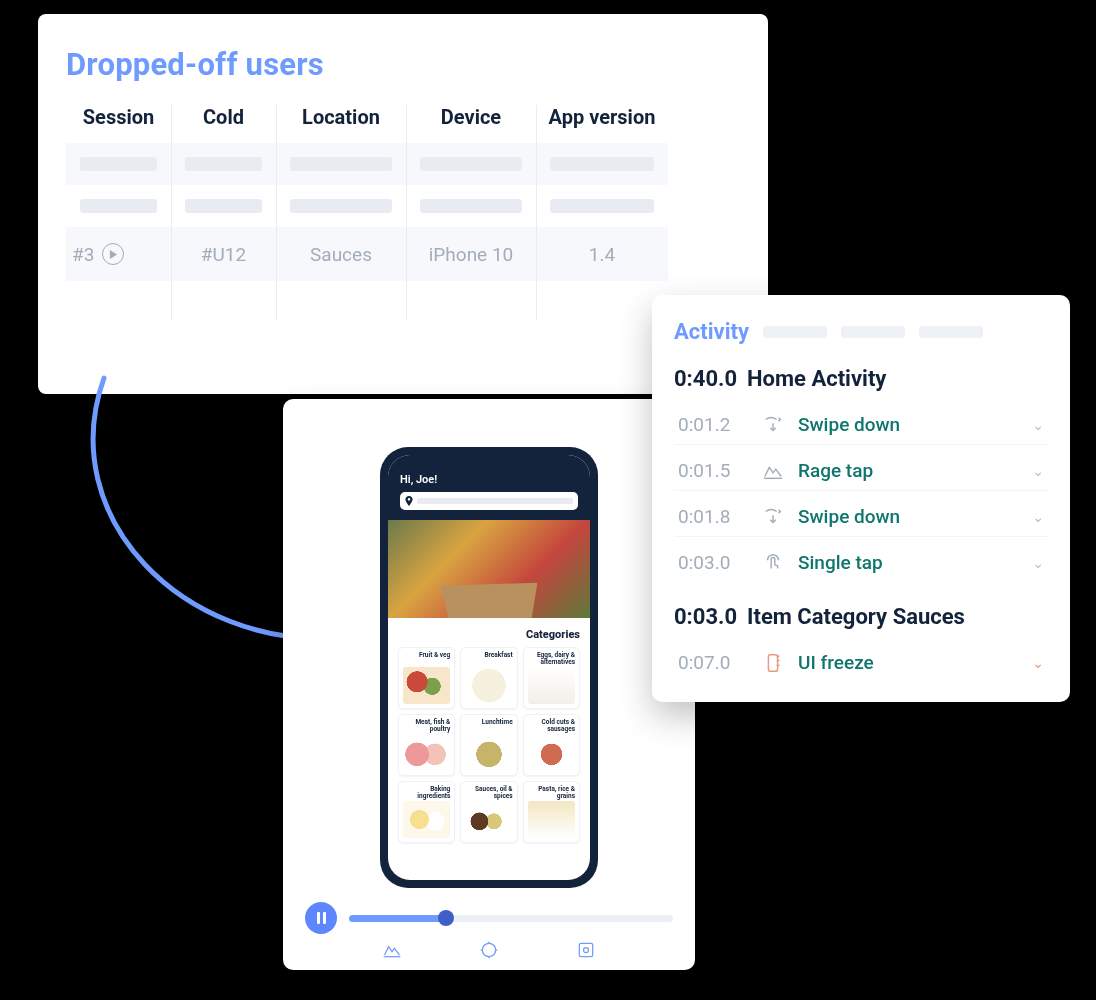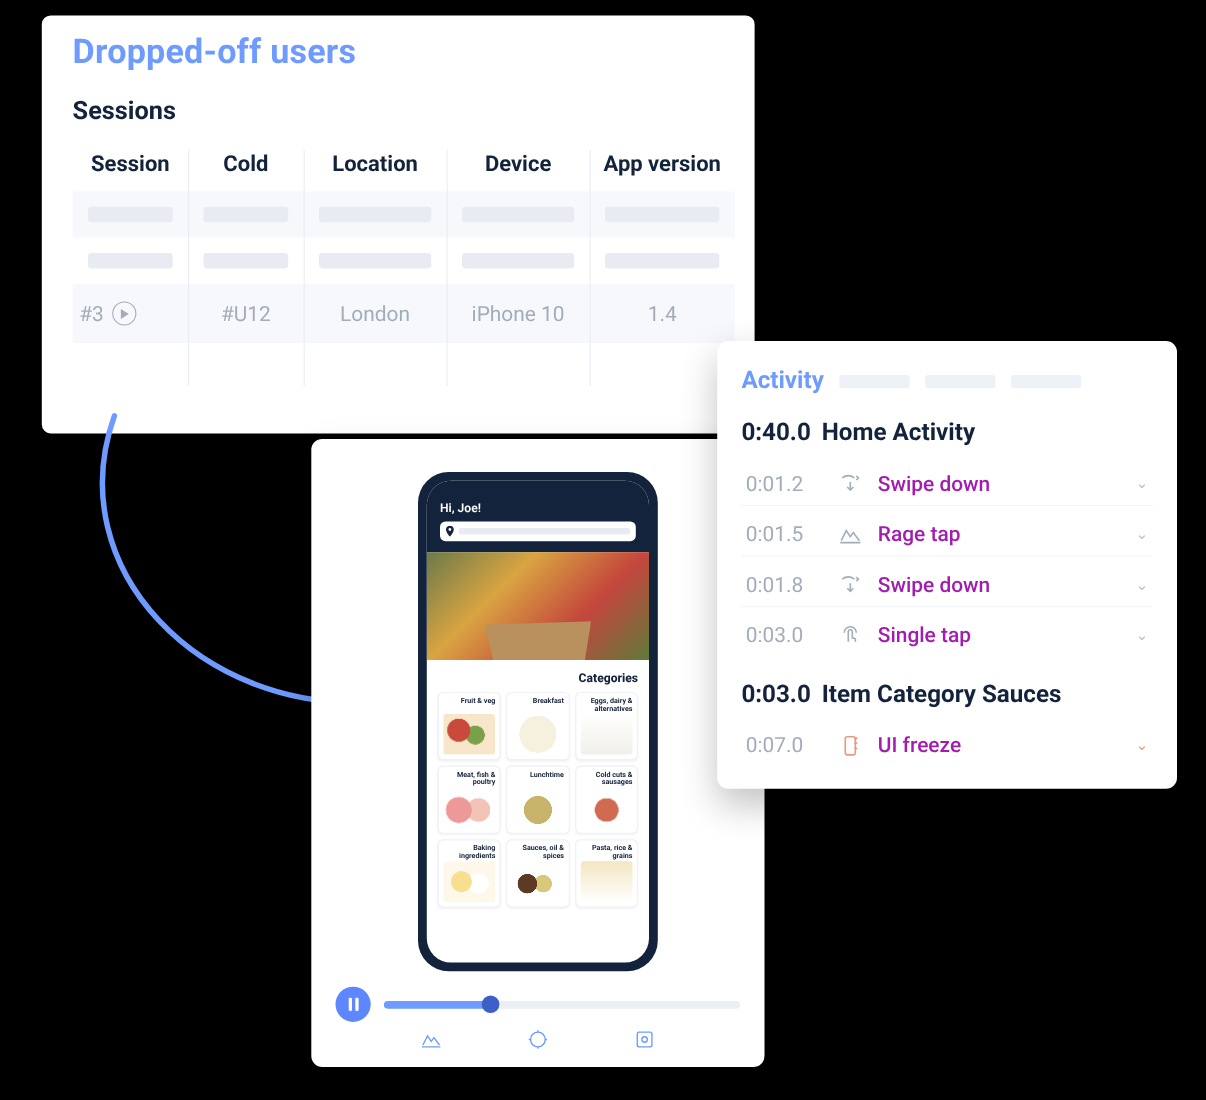--- a/index.html
+++ b/index.html
@@ -10,26 +10,26 @@
     height: 1000px;
     position: relative;
     overflow: hidden;
   }
 
   
   .sessions-card {
     position: absolute;
     left: 38px;
     top: 14px;
-    width: 648px;
+    width: 730px;
     height: 380px;
     background: #fff;
     border-radius: 8px;
     box-shadow: 0 14px 28px rgba(0,0,0,.18);
-    padding: 14px 28px 0 28px;
+    padding: 32px 28px 0 28px;
   }
   .sessions-card h1 {
     color: #6f9bff;
     font-size: 31px;
     font-weight: 700;
     letter-spacing: .2px;
   }
   .sessions-card h2 {
     color: #14233c;
     font-size: 23px;
@@ -99,21 +99,21 @@
 
   
   .player-card {
     position:absolute;
     left:283px; top:399px;
     width:412px; height:571px;
     background:#fff;
     border-radius:10px;
     box-shadow: 0 14px 32px rgba(0,0,0,.22);
     display:flex; flex-direction:column; align-items:center;
-    padding-top:30px;
+    padding-top:48px;
   }
   .phone {
     width:218px; height:454px;
     background:#14233c;
     border-radius:28px;
     padding:8px;
     position:relative;
   }
   .phone-screen{
     background:#fff;border-radius:22px;width:100%;height:100%;
@@ -161,21 +161,21 @@
   .pause-btn div{width:3px;height:12px;background:#fff;margin:0 1.5px;border-radius:1px;}
   .track{flex:1;height:7px;background:#eceff4;border-radius:4px;position:relative;}
   .track .fill{position:absolute;left:0;top:0;height:100%;width:30%;background:#6f9bff;border-radius:4px;}
   .track .knob{position:absolute;left:30%;top:50%;width:16px;height:16px;background:#3f5fc8;border-radius:50%;transform:translate(-50%,-50%);}
   .ctrl-icons{display:flex;justify-content:space-around;width:100%;padding:6px 60px 10px;}
   .ctrl-icons svg{width:20px;height:20px;stroke:#6f9bff;fill:none;stroke-width:1.5;}
 
   
   .activity-card{
     position:absolute;
-    left:652px; top:310px;
+    left:652px; top:295px;
     width:418px;
     background:#fff;
     border-radius:10px;
     box-shadow:0 14px 34px rgba(0,0,0,.24);
     padding:24px 22px 20px;
   }
   .act-head{display:flex;align-items:center;gap:14px;}
   .act-head h3{color:#6f9bff;font-size:22px;font-weight:700;}
   .tab-ghost{height:12px;width:64px;background:#eef1f5;border-radius:3px;}
   .screen-title{
@@ -185,30 +185,29 @@
   .events{margin-top:14px;display:flex;flex-direction:column;gap:6px;}
   .event{
     display:flex;align-items:center;gap:14px;
     padding:8px 4px;border-bottom:1px solid #f2f4f8;
   }
   .event:last-child{border-bottom:none;}
   .ts{color:#a3adba;font-size:19px;width:70px;}
   .ev-ico{width:22px;height:22px;display:flex;align-items:center;justify-content:center;}
   .ev-ico svg{stroke:#a3adba;fill:none;stroke-width:1.6;width:22px;height:22px;}
   .ev-ico.err svg{stroke:#e79b7e;}
-  .ev-label{color:#a21caf;font-size:19px;font-weight:500;flex:1;}
+  .ev-label{color:#0f766e;font-size:19px;font-weight:500;flex:1;}
   .chev{color:#b6bfcd;font-size:14px;}
   .chev.err{color:#e79b7e;}
 </style>
 </head>
 <body>
 
 <div class="sessions-card">
   <h1>Dropped-off users</h1>
-  <h2>Sessions</h2>
 
   <div class="sessions-table">
     <div class="vline vl1"></div>
       <div class="vline vl2"></div>
       <div class="vline vl3"></div>
       <div class="vline vl4"></div>
 
     <div class="th">Session</div>
     <div class="th">Cold</div>
     <div class="th">Location</div>
@@ -233,21 +232,21 @@
     <div class="data-row">
       <div class="cell first">
         <span>#3</span>
         <span class="play">
           <svg viewBox="0 0 10 10">
               <path d="M1 0 L9 5 L1 10 Z"></path>
             </svg>
         </span>
       </div>
       <div class="cell">#U12</div>
-      <div class="cell">London</div>
+      <div class="cell">Sauces</div>
       <div class="cell">iPhone 10</div>
       <div class="cell">1.4</div>
     </div>
   </div>
 </div>
 
 <svg class="arrow" viewBox="0 0 320 320">
   <path d="M40 10 C -10 150, 120 280, 275 270" stroke="#6f9bff" stroke-width="5" fill="none" stroke-linecap="round"></path>
   <path d="M250 250 L283 272 L254 294" stroke="#6f9bff" stroke-width="5" fill="none" stroke-linecap="round" stroke-linejoin="round"></path>
 </svg>

